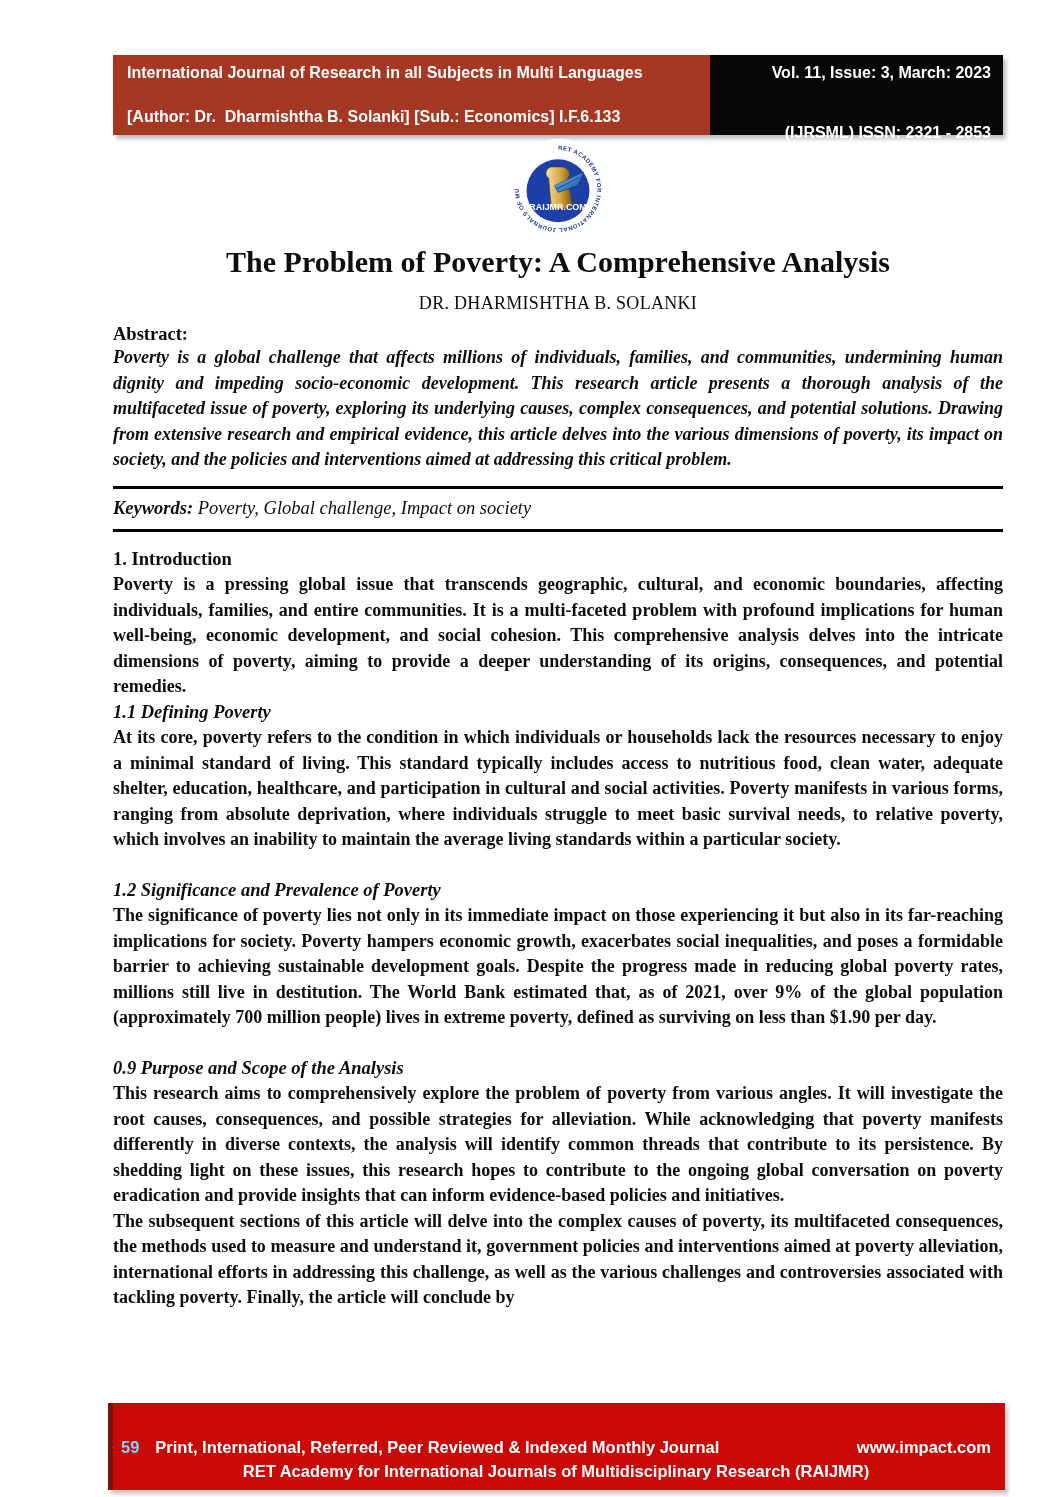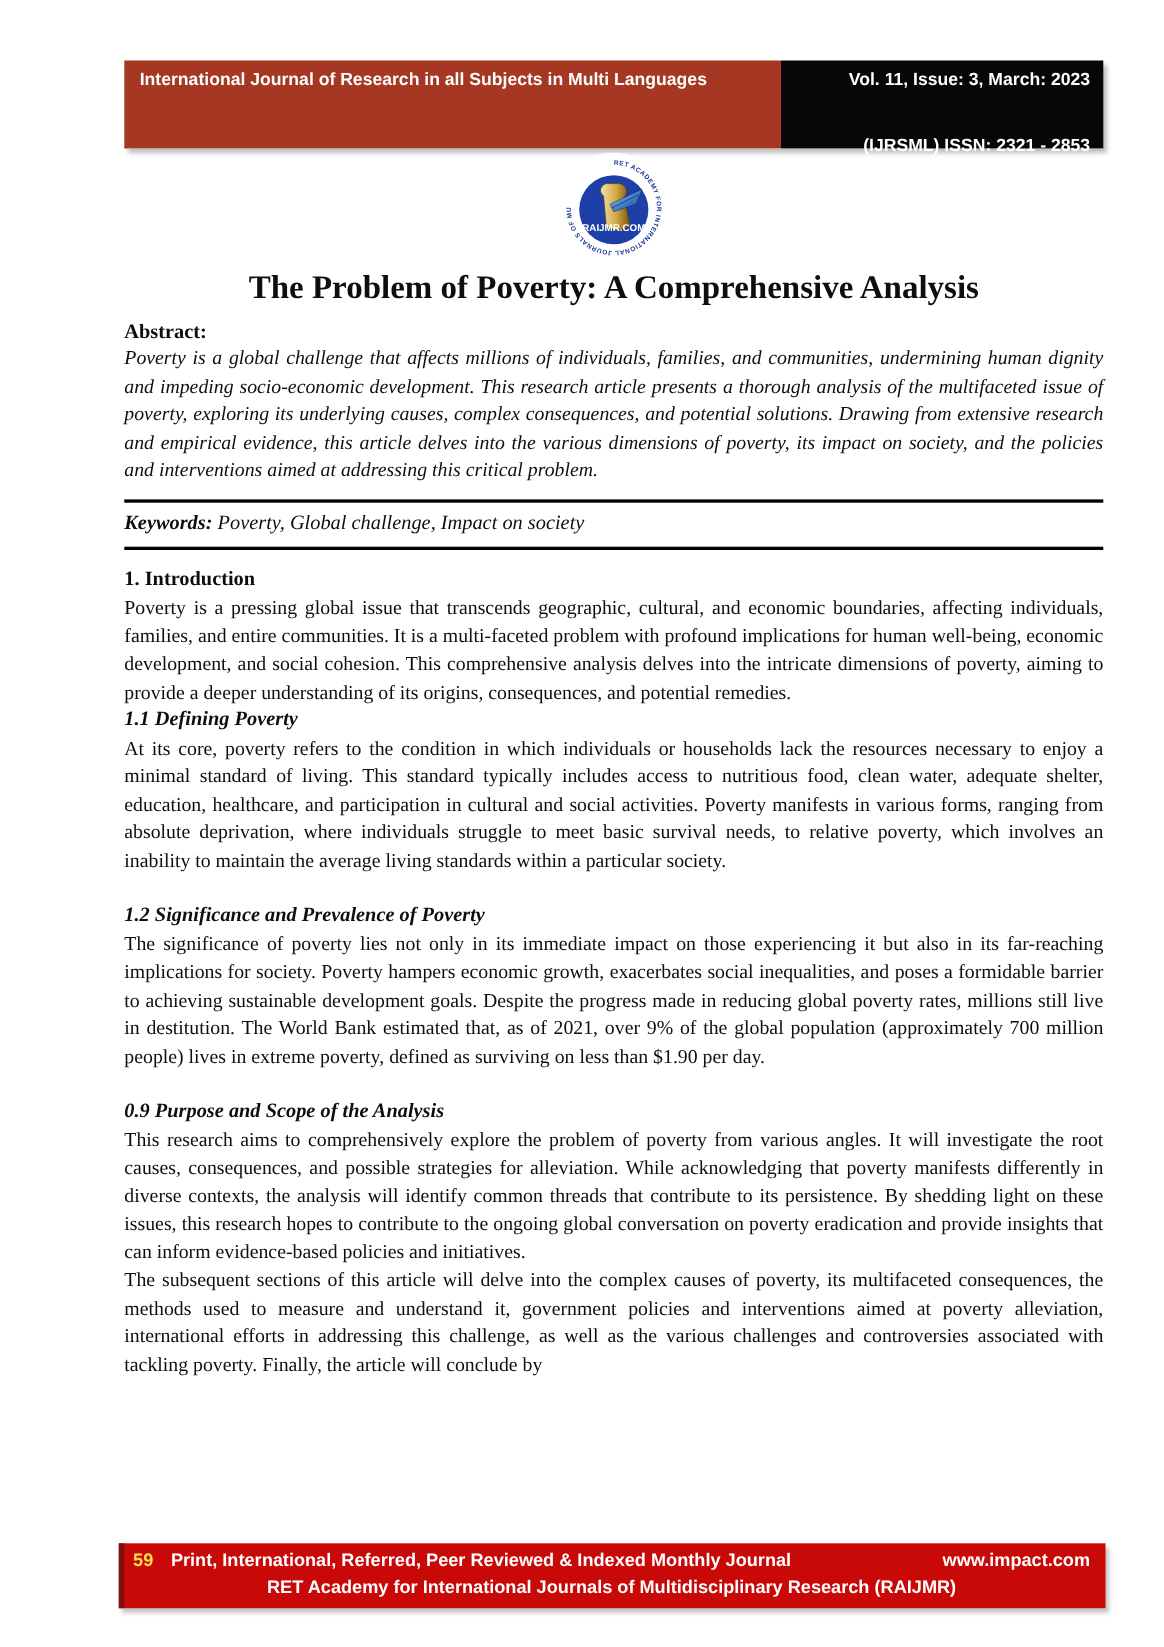--- a/index.html
+++ b/index.html
@@ -38,21 +38,21 @@
   
   .logo-row { display: flex; justify-content: center; margin-top: 3px; }
 
   
   .title { text-align: center; font-size: 30px; font-weight: 700; margin-top: 5px; }
   .author { text-align: center; font-size: 18px; margin-top: 14px; letter-spacing: 0.3px; }
 
   
   .abstract-h { font-weight: 700; font-size: 18.5px; margin-top: 10px; }
   p.body-text {
-    font-size: 18px; line-height: 25.5px; text-align: justify; margin: 0;
+    font-size: 18px; line-height: 25.5px; text-align: justify; margin: 0; font-weight: bold;
   }
   .italic { font-style: italic; }
 
   .kw {
     border-top: 3px solid #000; border-bottom: 3px solid #000;
     margin-top: 13px; padding: 9px 0 10px 0; font-size: 18.5px;
   }
   .kw-label { font-weight: 700; font-style: italic; }
   .kw-value { font-style: italic; }
 
@@ -66,32 +66,33 @@
   
   .footer {
     position: absolute; left: 108px; top: 1403px; width: 897px;
     background: #C90808; border-left: 5px solid #7E0F0F;
     color: #ffffff; font-family: "Liberation Sans", sans-serif;
     font-weight: 700; font-size: 16.5px;
     padding: 7px 14px 9px 8px;
     box-shadow: 3px 4px 4px rgba(110,110,110,0.4);
   }
   .footer-line1 { display: flex; align-items: baseline; }
-  .page-num { color: #fde047; margin-right: 16px; }
+  .page-num { color: #7dd3fc; margin-right: 16px; margin-top: 28px; }
   .footer-text { flex: 1; }
   .footer-line2 { text-align: center; margin-top: 5px; }
 </style>
 </head>
 <body>
 
 <div class="content">
 
   <div class="header">
     <div class="header-left">
       <div>International Journal of Research in all Subjects in Multi Languages</div>
+      <div>[Author: Dr.  Dharmishtha B. Solanki] [Sub.: Economics] I.F.6.133</div>
     </div>
     <div class="header-right">
       <div>Vol. 11, Issue: 3, March: 2023</div>
       <div>(IJRSML) ISSN: 2321 - 2853</div>
     </div>
   </div>
 
   <div class="logo-row">
     <svg width="110" height="102" viewBox="0 0 120 120">
       <defs>
@@ -112,20 +113,21 @@
       </text>
       <circle cx="60" cy="62" r="37" fill="#1E3FA8"></circle>
       <path d="M52,34 C45,36 44,44 49,47 L52,80 C60,86 72,84 77,78 L71,48 C76,44 74,36 66,34 Z" fill="url(#scrollGrad)" stroke="#5d3f0c" stroke-width="0.8"></path>
       <path d="M56,56 L90,40 L84,56 L60,64 Z" fill="url(#featherGrad)" stroke="#0c2a7a" stroke-width="0.6"></path>
       <path d="M58,60 L86,46" stroke="#0c2a7a" stroke-width="0.8" fill="none"></path>
       <text x="60" y="85" text-anchor="middle" font-family="Liberation Sans, sans-serif" font-size="10.5" font-weight="700" fill="#ffffff">RAIJMR.COM</text>
     </svg>
   </div>
 
   <h1 class="title" style="margin-bottom:13px;">The Problem of Poverty: A Comprehensive Analysis</h1>
+  <div class="author">DR. DHARMISHTHA B. SOLANKI</div>
 
   <div class="abstract-h">Abstract:</div>
   <p class="body-text italic">Poverty is a global challenge that affects millions of individuals, families, and communities, undermining human dignity and impeding socio-economic development. This research article presents a thorough analysis of the multifaceted issue of poverty, exploring its underlying causes, complex consequences, and potential solutions. Drawing from extensive research and empirical evidence, this article delves into the various dimensions of poverty, its impact on society, and the policies and interventions aimed at addressing this critical problem.</p>
 
   <div class="kw">
     <span class="kw-label">Keywords:</span>
     <span class="kw-value">Poverty, Global challenge, Impact on society</span>
   </div>
 
   <div class="sec first-sec">

